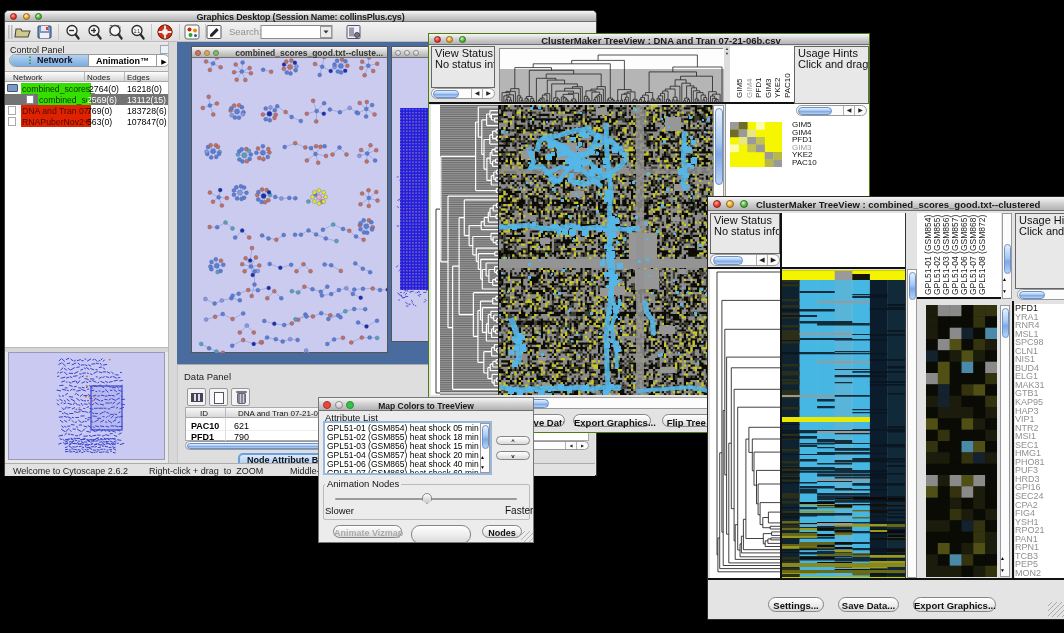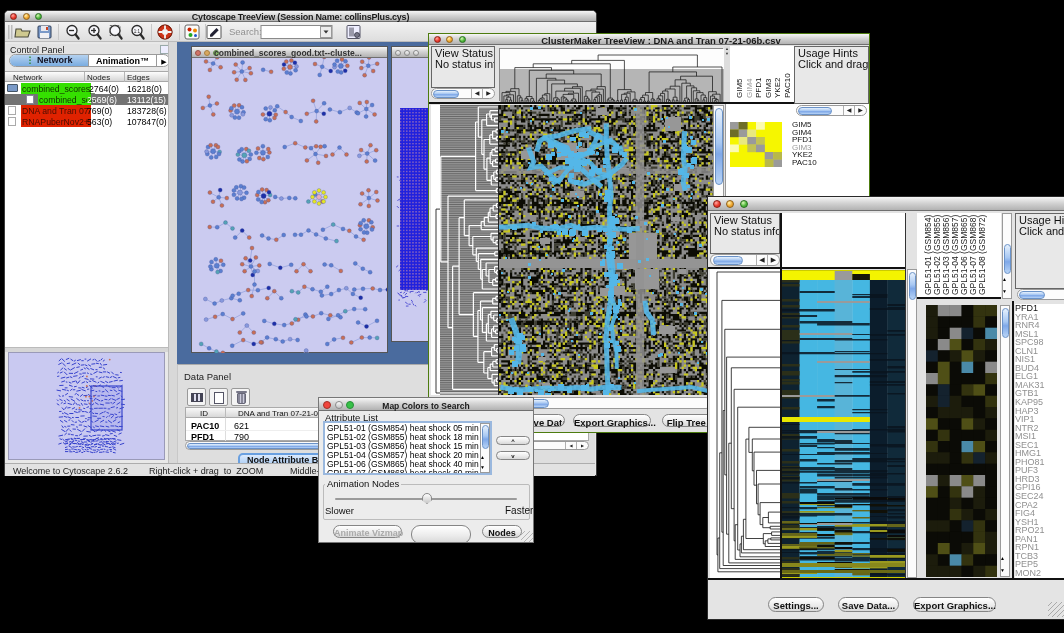--- a/index.html
+++ b/index.html
@@ -10,21 +10,21 @@
 .trk{position:absolute;background:#fcfcfc;border:1px solid #9a9a9a}
 .btn{position:absolute;border:1px solid #858585;border-radius:9px;background:linear-gradient(#ffffff,#ececec 55%,#d8d8d8);font-weight:bold;color:#111;text-align:center;white-space:nowrap;font-size:9.5px}
 svg{display:block}
 .vst{position:absolute;background:#e8e8e8;border:1px solid #666;font-size:11px;color:#111;line-height:11px;padding:1px 0 0 3px;overflow:hidden;white-space:nowrap}
 </style></head><body>
 <div class="abs" style="left:4px;top:10px;width:593px;height:466px;background:#e8e8e8;border:1px solid #3c3c3c;border-radius:5px 5px 0 0">
     <div class="abs tb" style="left:0;top:0;width:100%;height:11px;border-radius:4px 4px 0 0"></div>
     <span class="light" style="left:5.2px;top:1.5px;width:7px;height:7px;background:radial-gradient(circle at 35% 30%,#ff9890 8%,#e8382a 55%,#c8281c);border:1px solid #8a2018"></span>
     <span class="light" style="left:17.5px;top:1.5px;width:7px;height:7px;background:radial-gradient(circle at 35% 30%,#ffe8a0 8%,#f0a830 55%,#d08820);border:1px solid #906018"></span>
     <span class="light" style="left:29.8px;top:1.5px;width:7px;height:7px;background:radial-gradient(circle at 35% 30%,#c8f0a8 8%,#50b83c 55%,#38982c);border:1px solid #287020"></span>
-    <div class="abs tbt" style="left:40px;right:40px;top:1px;font-size:9px;letter-spacing:-0.2px">Cytoscape TreeView (Session Name: collinsPlus.cys)</div>
+    <div class="abs tbt" style="left:40px;right:40px;top:1px;font-size:9px;letter-spacing:-0.2px">Graphics Desktop (Session Name: collinsPlus.cys)</div>
     <div class="abs" style="left:0;top:11px;width:100%;height:20px;background:linear-gradient(#f2f2f2,#dedede);border-bottom:1px solid #bcbcbc">
       <svg width="592" height="20" style="position:absolute;left:0;top:0">
         <rect x="3" y="3" width="1.5" height="14" fill="#bbb"></rect>
         <rect x="6" y="3" width="1.5" height="14" fill="#bbb"></rect>
         <rect x="53" y="2" width="1" height="16" fill="#c8c8c8"></rect>
         <rect x="146" y="2" width="1" height="16" fill="#c8c8c8"></rect>
         <rect x="174" y="2" width="1" height="16" fill="#c8c8c8"></rect>
         <rect x="200" y="2" width="1" height="16" fill="#c8c8c8"></rect>
         <path d="M10 15 L11 7 L16 7 L17 9 L25 9 L23 15 Z" fill="#cfc98f" stroke="#4a4a3a" stroke-width="1.1"></path>
         <rect x="33" y="4" width="13" height="12" rx="1" fill="#7a99c8" stroke="#30405a" stroke-width="1"></rect>
@@ -143,21 +143,21 @@
             <rect x="4" y="0" width="40" height="182" fill="url(#dg)"></rect>
             <path stroke="#3333cc" stroke-width="0.8" fill="none" d="M11.9 183.7l-0.7 -1.4M4.8 188.4l2.9 1.2M34.1 185.6l0.3 -0.9M9.3 183.7l-2.0 1.7M36.8 194.9l2.1 -1.2M15.0 192.0l1.6 1.4M39.0 183.4l0.7 0.7M23.3 184.8l-0.2 -1.6M41.3 195.8l0.3 -0.8M40.2 191.2l2.7 1.4M23.4 188.6l0.7 -0.3M8.8 186.9l2.2 -1.8M3.9 192.0l-1.5 0.1M21.8 187.5l3.5 -1.2M19.3 185.2l0.9 -0.9M16.9 194.0l-1.3 0.2M40.0 183.6l-3.1 -1.1M34.1 191.8l-1.8 -0.7M9.5 189.3l-3.2 0.8M39.6 197.3l1.6 1.8M2.8 186.6l3.3 1.1M19.2 197.1l0.8 1.3M14.3 185.1l-0.4 -1.5M18.0 197.4l-1.2 -2.0M3.9 184.7l2.0 -0.5M14.2 183.6l3.4 -0.3M10.7 182.9l-3.1 -1.3M30.4 184.4l-3.2 -0.0M12.5 198.0l-2.6 0.1M34.5 188.5l3.4 -0.1M12.2 188.6l-3.2 -0.3M12.4 196.2l2.3 -0.0M3.3 186.1l-1.8 -1.2M11.7 195.9l-2.5 -1.8M41.0 191.0l3.4 -0.4M39.8 192.5l2.0 1.0M22.8 183.5l-2.0 1.5M39.8 196.8l-1.1 0.6M35.6 192.3l2.2 0.1M29.5 193.0l-1.6 1.7M42.2 183.2l3.3 1.8M30.1 182.7l2.8 -1.5M42.7 192.7l-3.1 -1.3M28.7 191.1l1.7 1.7M11.2 182.1l3.0 -1.9M38.8 183.9l2.2 1.1M5.3 104.6l2.4 -1.2M4.0 62.8l2.5 1.1M2.8 100.0l-1.9 -1.9M3.6 92.9l2.3 0.4M0.8 68.9l1.8 0.1M0.1 159.2l2.1 -1.7M3.3 72.4l1.9 -0.8M1.4 92.5l2.8 -1.6M0.7 118.0l2.4 0.0M2.6 163.0l1.9 -1.7"></path>
           </svg>
         </div>
       </div>
       <div class="abs" style="left:14px;top:4px;width:197px;height:307px;background:#cbcbf0;border:1px solid #555">
         <div class="abs tb" style="left:0;top:0;width:100%;height:11px"></div>
         <span class="light" style="left:3.0px;top:2.5px;width:6px;height:6px;background:#d07468;border:1px solid #9a5248"></span>
         <span class="light" style="left:12.0px;top:2.5px;width:6px;height:6px;background:#d8a860;border:1px solid #a88040"></span>
         <span class="light" style="left:21.0px;top:2.5px;width:6px;height:6px;background:#88b868;border:1px solid #608848"></span>
-        <div class="abs tbt" style="left:22px;right:4px;top:1px;font-size:8.5px;font-weight:bold;color:#333;text-align:left">combined_scores_good.txt--cluste...</div>
+        <div class="abs tbt" style="left:22px;right:4px;top:1px;font-size:8.5px;font-weight:bold;color:#333;text-align:right">combined_scores_good.txt--cluste...</div>
         <div class="abs" style="left:0;top:11px">
           <svg width="195" height="295">
             <path stroke="#96a3de" stroke-width="0.8" fill="none" d="M21.1 5.5L28.6 9.3M21.1 5.5L17.9 11.9M21.1 5.5L14.0 3.5M21.1 5.5L25.2 -0.7M49.8 13.5L58.9 15.3M49.8 13.5L53.4 21.9M49.8 13.5L44.7 21.7M49.8 13.5L42.1 14.3M49.8 13.5L43.7 6.6M49.8 13.5L50.6 4.4M49.8 13.5L57.6 10.1M71.1 11.8L79.1 13.8M98.0 9.0L104.5 8.4M98.0 9.0L103.6 12.3M98.0 9.0L98.5 15.4M98.0 9.0L94.8 14.6M98.0 9.0L91.8 10.8M98.0 9.0L92.0 6.6M98.0 9.0L94.3 3.6M98.0 9.0L99.4 2.6M98.0 9.0L102.9 4.7M130.2 8.7L138.7 13.0M130.2 8.7L127.7 16.9M130.2 8.7L123.0 6.0M130.2 8.7L132.2 -1.1M148.9 7.9L155.4 7.8M148.9 7.9L153.2 12.8M148.9 7.9L149.1 14.4M148.9 7.9L145.8 13.6M148.9 7.9L142.5 9.2M148.9 7.9L142.5 6.6M148.9 7.9L145.1 2.7M148.9 7.9L150.0 1.5M148.9 7.9L153.5 3.3M176.3 7.7L185.2 5.7M176.3 7.7L181.2 13.0M176.3 7.7L172.6 17.2M176.3 7.7L169.3 10.1M176.3 7.7L170.2 3.7M176.3 7.7L177.1 -0.6M17.9 47.5L24.9 45.5M17.9 47.5L21.3 56.4M17.9 47.5L10.8 49.9M17.9 47.5L16.7 38.7M45.0 53.5L51.5 54.3M45.0 53.5L50.9 56.3M45.0 53.5L47.0 59.7M45.0 53.5L42.9 59.6M45.0 53.5L39.7 57.3M45.0 53.5L38.6 52.6M45.0 53.5L39.4 50.2M45.0 53.5L42.2 47.6M45.0 53.5L47.1 47.3M45.0 53.5L50.0 49.3M77.4 55.8L83.8 56.7M77.4 55.8L82.5 59.9M77.4 55.8L77.8 62.3M77.4 55.8L73.7 61.2M77.4 55.8L70.9 56.5M77.4 55.8L73.7 50.5M77.4 55.8L78.5 49.4M77.4 55.8L82.8 52.2M85.2 48.3L93.6 54.1M93.6 54.1L99.6 59.0M99.6 59.0L108.8 63.0M124.6 53.1L114.8 55.8M124.6 53.1L121.1 42.8M124.6 53.1L132.1 45.3M124.6 53.1L131.8 55.7M124.6 53.1L124.2 63.4M137.9 51.5L147.9 54.2M147.9 54.2L157.7 49.9M157.7 49.9L164.7 54.4M174.3 51.0L174.1 58.5M174.3 51.0L166.0 55.3M174.3 51.0L167.7 44.9M174.3 51.0L174.8 44.0M174.3 51.0L180.1 47.1M174.3 51.0L182.6 56.4M21.1 93.2L27.6 93.9M21.1 93.2L27.0 96.0M21.1 93.2L24.2 98.9M21.1 93.2L19.2 99.4M21.1 93.2L15.3 96.1M21.1 93.2L14.6 93.6M21.1 93.2L16.0 89.1M21.1 93.2L18.6 87.2M21.1 93.2L23.9 87.3M21.1 93.2L26.0 88.9M52.3 97.3L58.8 96.5M52.3 97.3L57.7 100.9M52.3 97.3L54.8 103.3M52.3 97.3L50.5 103.5M52.3 97.3L47.4 101.5M52.3 97.3L45.9 96.6M52.3 97.3L47.3 93.2M52.3 97.3L49.7 91.3M52.3 97.3L54.3 91.1M52.3 97.3L56.9 92.7M70.9 94.7L77.4 94.5M70.9 94.7L75.8 99.0M70.9 94.7L71.4 101.2M70.9 94.7L67.3 100.1M70.9 94.7L64.4 94.8M70.9 94.7L66.0 90.4M70.9 94.7L70.9 88.2M70.9 94.7L76.3 91.1M92.7 89.0L103.2 85.2M103.2 85.2L113.3 89.4M113.3 89.4L124.1 88.3M124.1 88.3L132.6 88.2M123.5 96.0L114.9 102.4M123.5 96.0L119.0 90.2M123.5 96.0L128.6 88.8M123.5 96.0L134.0 97.9M123.5 96.0L126.2 104.7M147.5 89.6L140.5 96.6M147.5 89.6L154.5 96.6M175.2 95.6L167.4 97.8M175.2 95.6L169.1 92.1M175.2 95.6L178.5 87.2M175.2 95.6L184.2 92.2M175.2 95.6L183.1 102.6M175.2 95.6L174.7 103.5M26.7 139.3L21.0 143.7M26.7 139.3L17.9 134.6M26.7 139.3L28.2 132.1M26.7 139.3L34.8 140.1M26.7 139.3L29.9 147.5M48.0 134.6L54.5 134.8M48.0 134.6L52.1 139.7M48.0 134.6L49.5 141.0M48.0 134.6L45.1 140.4M48.0 134.6L41.9 136.8M48.0 134.6L41.9 132.4M48.0 134.6L44.3 129.3M48.0 134.6L48.9 128.2M48.0 134.6L52.1 129.6M71.6 137.9L78.1 137.0M71.6 137.9L76.4 142.2M71.6 137.9L73.0 144.2M71.6 137.9L69.6 144.0M71.6 137.9L66.2 141.4M71.6 137.9L65.2 137.0M71.6 137.9L66.4 134.0M71.6 137.9L70.1 131.5M71.6 137.9L74.6 132.1M71.6 137.9L77.0 134.2M83.2 138.9L89.4 140.5M89.4 140.5L97.3 139.9M97.3 139.9L103.3 140.3M123.4 136.6L116.4 143.6M123.4 136.6L130.4 143.6M127.0 139.0L133.5 139.0M127.0 139.0L131.6 143.6M127.0 139.0L127.0 145.5M127.0 139.0L122.4 143.6M127.0 139.0L120.5 139.0M127.0 139.0L122.4 134.4M127.0 139.0L127.0 132.5M127.0 139.0L131.6 134.4M176.9 140.1L176.8 148.0M176.9 140.1L168.5 146.3M176.9 140.1L170.1 135.5M176.9 140.1L176.5 132.3M176.9 140.1L184.3 134.0M176.9 140.1L185.5 142.6M17.7 169.0L25.2 169.2M25.2 169.2L33.5 164.6M33.5 164.6L40.5 170.4M50.2 172.6L43.2 179.6M50.2 172.6L57.2 179.6M70.1 177.5L76.5 180.4M76.5 180.4L84.3 181.7M84.3 181.7L91.7 177.0M103.0 176.8L109.0 176.7M109.0 176.7L116.5 172.4M116.5 172.4L124.1 176.4M124.1 176.4L133.8 180.5M133.8 180.5L144.5 183.1M130.9 171.7L141.2 166.6M141.2 166.6L151.0 170.9M151.0 170.9L157.3 172.8M157.3 172.8L164.0 178.5M164.0 178.5L171.6 181.8M174.3 168.3L180.7 169.3M174.3 168.3L180.0 171.5M174.3 168.3L175.2 174.7M174.3 168.3L172.0 174.4M174.3 168.3L168.5 171.3M174.3 168.3L167.9 167.2M174.3 168.3L168.6 165.2M174.3 168.3L171.7 162.3M174.3 168.3L176.9 162.3M174.3 168.3L179.4 164.3M24.8 207.7L31.3 206.8M24.8 207.7L28.6 213.0M24.8 207.7L25.6 214.1M24.8 207.7L19.4 211.3M24.8 207.7L18.4 208.6M24.8 207.7L19.5 203.9M24.8 207.7L23.8 201.3M24.8 207.7L29.0 202.7M58.9 208.5L52.6 213.2M58.9 208.5L50.2 206.2M58.9 208.5L53.6 200.3M58.9 208.5L63.9 199.4M58.9 208.5L67.3 207.4M58.9 208.5L65.8 213.0M58.9 208.5L60.7 217.0M77.7 205.9L88.3 209.8M88.3 209.8L99.2 206.8M111.5 206.2L104.5 213.2M111.5 206.2L118.5 213.2M132.6 206.5L139.2 207.3M139.2 207.3L148.8 212.9M163.3 205.4L170.8 210.7M170.8 210.7L178.1 214.2M13.4 241.0L22.6 245.6M22.6 245.6L29.8 242.5M29.8 242.5L39.3 240.2M39.3 240.2L47.8 242.3M40.6 237.7L46.7 235.7M46.7 235.7L56.2 232.1M56.2 232.1L65.9 232.2M65.9 232.2L76.7 229.9M82.3 233.2L75.3 240.2M82.3 233.2L89.3 240.2M99.9 233.2L106.2 234.4M106.2 234.4L112.4 228.7M112.4 228.7L120.5 231.2M120.5 231.2L128.8 233.7M128.8 233.7L135.3 228.7M129.9 237.5L139.2 236.1M139.2 236.1L146.9 232.1M146.9 232.1L154.3 230.3M154.3 230.3L160.9 235.9M160.9 235.9L168.7 239.7M162.3 231.5L171.0 230.8M171.0 230.8L180.7 230.5M180.7 230.5L188.0 232.0M188.0 232.0L195.8 231.6M195.8 231.6L202.1 228.0M14.1 261.6L23.1 258.8M23.1 258.8L30.7 256.1M30.7 256.1L40.5 261.1M40.5 261.1L51.2 255.4M54.8 267.6L47.8 274.6M54.8 267.6L61.8 274.6M72.3 262.9L82.3 265.8M82.3 265.8L92.2 267.1M92.2 267.1L99.8 265.4M99.8 265.4L106.2 261.8M106.2 261.8L113.4 256.6M103.5 261.3L114.5 258.4M114.5 258.4L120.9 258.4M120.9 258.4L129.2 255.2M129.2 255.2L138.3 257.3M138.3 257.3L148.5 259.3M136.4 260.9L146.1 257.3M146.1 257.3L153.3 253.2M153.3 253.2L162.2 251.1M162.2 251.1L173.2 251.2M166.1 264.5L174.5 268.4M174.5 268.4L185.0 262.8M9.2 285.9L17.1 290.3M17.1 290.3L24.4 293.6M24.4 293.6L30.9 294.8M40.2 287.7L51.2 282.1M51.2 282.1L61.7 285.9M61.7 285.9L69.8 284.4M68.8 284.3L75.1 279.5M75.1 279.5L83.8 281.2M83.8 281.2L90.7 283.5M90.7 283.5L98.1 281.2M98.1 281.2L105.6 282.0M114.2 292.6L107.2 299.6M114.2 292.6L121.2 299.6M135.3 286.0L142.1 281.4M142.1 281.4L151.0 279.8M159.3 284.5L169.8 279.6M169.8 279.6L177.7 279.6M177.7 279.6L185.1 279.9M212.0 160.0L212.9 174.8M212.9 174.8L210.9 185.6M210.9 185.6L216.6 198.5M216.6 198.5L221.9 210.8M221.9 210.8L224.1 225.8M60.0 190.0L58.2 202.4M58.2 202.4L62.5 213.5M62.5 213.5L62.5 226.6M62.5 226.6L59.7 238.1"></path>
             <circle cx="21.1" cy="5.5" r="2.0" fill="#5b7fd0" stroke="#44509a" stroke-width="0.3"></circle>
             <circle cx="28.6" cy="9.3" r="2.0" fill="#c86f55" stroke="#44509a" stroke-width="0.3"></circle>
             <circle cx="17.9" cy="11.9" r="2.0" fill="#c86f55" stroke="#44509a" stroke-width="0.3"></circle>
             <circle cx="14.0" cy="3.5" r="2.0" fill="#c86f55" stroke="#44509a" stroke-width="0.3"></circle>
             <circle cx="25.2" cy="-0.7" r="2.0" fill="#c86f55" stroke="#44509a" stroke-width="0.3"></circle>
             <circle cx="49.8" cy="13.5" r="2.0" fill="#5b7fd0" stroke="#44509a" stroke-width="0.3"></circle>
             <circle cx="58.9" cy="15.3" r="2.0" fill="#c86f55" stroke="#44509a" stroke-width="0.3"></circle>
@@ -656,20 +656,21 @@
     <div class="btn" style="left:18px;top:380px;width:58px;height:13px;padding-top:1.5px">Settings...</div>
     <div class="btn" style="left:92px;top:380px;width:44px;height:13px;padding-top:1.5px;overflow:hidden">Save Data...</div>
     <div class="btn" style="left:144px;top:380px;width:78px;height:13px;padding-top:1.5px">Export Graphics...</div>
     <div class="btn" style="left:233px;top:380px;width:80px;height:13px;padding-top:1.5px">Flip Tree Nodes</div>
   </div>
 <div class="abs" style="left:707px;top:196px;width:366px;height:424px;background:#e3e3e3;border:1px solid #2a2a2a;overflow:hidden">
     <div class="abs tb" style="left:0;top:0;width:100%;height:14px"></div>
     <span class="light" style="left:5.0px;top:3.0px;width:8px;height:8px;background:radial-gradient(circle at 35% 30%,#ff9890 8%,#e8382a 55%,#c8281c);border:1px solid #8a2018"></span>
     <span class="light" style="left:18.3px;top:3.0px;width:8px;height:8px;background:radial-gradient(circle at 35% 30%,#ffe8a0 8%,#f0a830 55%,#d08820);border:1px solid #906018"></span>
     <span class="light" style="left:31.6px;top:3.0px;width:8px;height:8px;background:radial-gradient(circle at 35% 30%,#c8f0a8 8%,#50b83c 55%,#38982c);border:1px solid #287020"></span>
+    <div class="abs tbt" style="left:48px;right:32px;top:2px;font-size:9.5px">ClusterMaker TreeView : combined_scores_good.txt--clustered</div>
     <div class="vst" style="left:2px;top:16px;width:70px;height:41px">View Status<br>No status info f</div>
     <span class="trk" style="left:2.0px;top:57.0px;width:70.0px;height:12.0px;border-radius:6.0px"></span>
     <span class="aqth" style="left:5.0px;top:58.5px;width:30.0px;height:9.0px"></span>
     <span class="abs" style="left:48.0px;top:58.0px;width:11px;height:10.0px;border-left:1px solid #b0b0b0;color:#222;font-size:7px;text-align:center;line-height:10.0px">◀</span>
     <span class="abs" style="left:59.0px;top:58.0px;width:12px;height:10.0px;border-left:1px solid #b0b0b0;color:#222;font-size:7px;text-align:center;line-height:10.0px">▶</span>
     <div class="abs" style="left:0;top:70px;width:198px;height:2px;background:#111"></div>
     <div class="abs" style="left:73px;top:16px;width:125px;height:54px;background:#fff"></div>
     <div class="abs" style="left:2px;top:72px;width:71px;height:309px;background:#fff"></div>
     <div class="abs" style="left:2px;top:73px">
       <svg width="71" height="308">
@@ -980,21 +981,21 @@
     <div class="btn" style="left:60px;top:400px;width:56px;height:15px;padding-top:2px;border-radius:8px">Settings...</div>
     <div class="btn" style="left:130px;top:400px;width:61px;height:15px;padding-top:2px;border-radius:8px">Save Data...</div>
     <div class="btn" style="left:205px;top:400px;width:83px;height:15px;padding-top:2px;border-radius:8px">Export Graphics...</div>
     <div class="abs" style="left:340px;top:405px;width:18px;height:15px;background:repeating-linear-gradient(135deg,transparent 0 2.5px,#aaa 2.5px 3.5px)"></div>
   </div>
 <div class="abs" style="left:318px;top:397px;width:216px;height:146px;background:#ececec;border:1px solid #777;overflow:hidden">
     <div class="abs tb" style="left:0;top:0;width:100%;height:13px"></div>
     <span class="light" style="left:4px;top:2.5px;width:8px;height:8px;background:#f0453c;border:1px solid #a03028"></span>
     <span class="light" style="left:15.5px;top:2.5px;width:8px;height:8px;background:linear-gradient(#fafafa,#c2c2c2);border:1px solid #8a8a8a"></span>
     <span class="light" style="left:27px;top:2.5px;width:8px;height:8px;background:#38c148;border:1px solid #289038"></span>
-    <div class="abs tbt" style="left:40px;right:40px;top:2.5px;font-size:8.5px">Map Colors to Search</div>
+    <div class="abs tbt" style="left:40px;right:40px;top:2.5px;font-size:8.5px">Map Colors to TreeView</div>
     <div class="abs" style="left:6px;top:14px;font-size:9.5px;color:#111">Attribute List</div>
     <div class="abs" style="left:4px;top:23px;width:169px;height:54px;background:#fff;border:2px solid #9ab8de;font-size:8.5px;line-height:9px;padding:1px 0 0 2px;overflow:hidden">
       <div style="white-space:nowrap">GPL51-01 (GSM854) heat shock 05 min</div>
       <div style="white-space:nowrap">GPL51-02 (GSM855) heat shock 18 min</div>
       <div style="white-space:nowrap">GPL51-03 (GSM856) heat shock 15 min</div>
       <div style="white-space:nowrap">GPL51-04 (GSM857) heat shock 20 min</div>
       <div style="white-space:nowrap">GPL51-06 (GSM865) heat shock 40 min</div>
       <div style="white-space:nowrap">GPL51-07 (GSM868) heat shock 60 min</div>
     </div>
     <span class="trk" style="left:161px;top:25px;width:10px;height:50px"></span>

